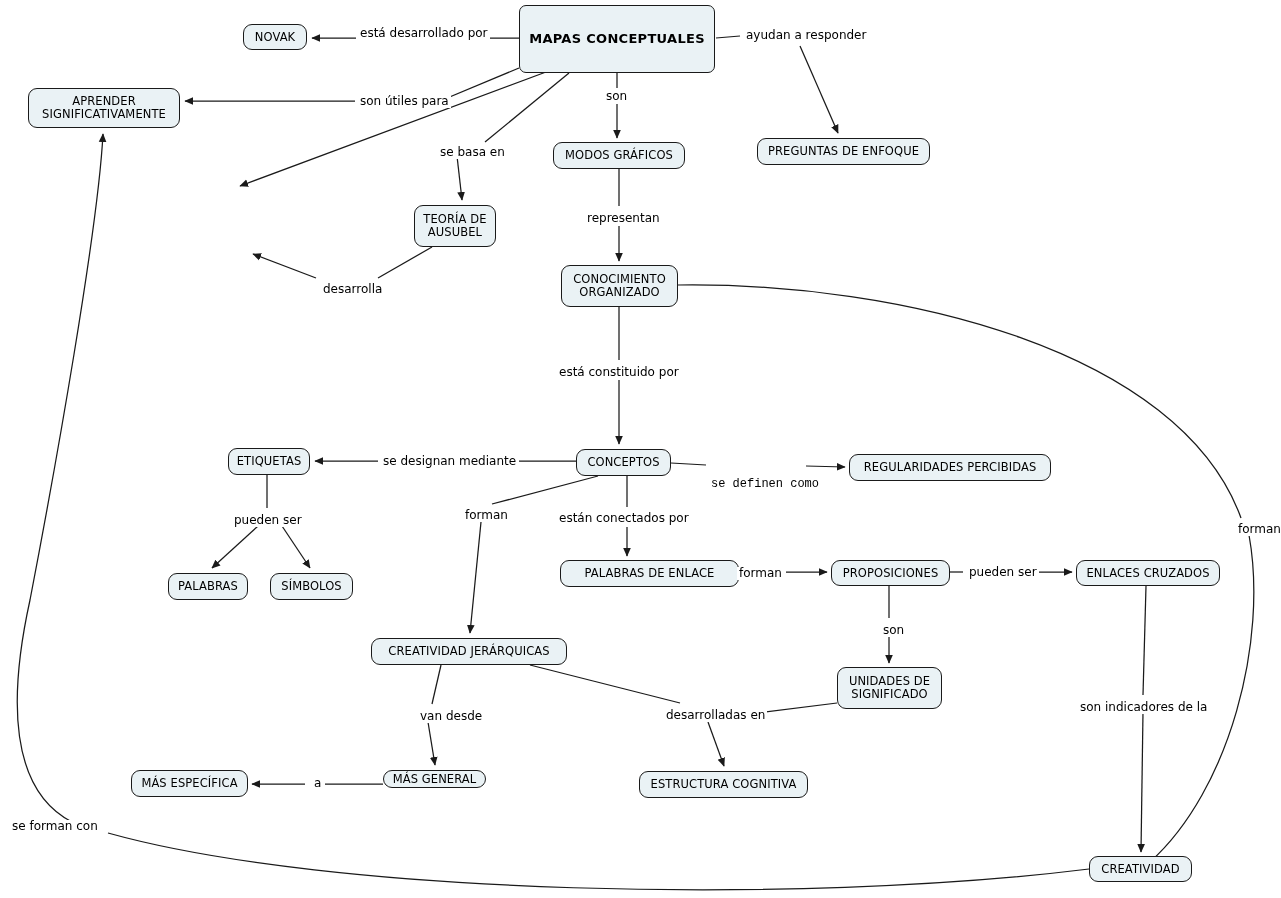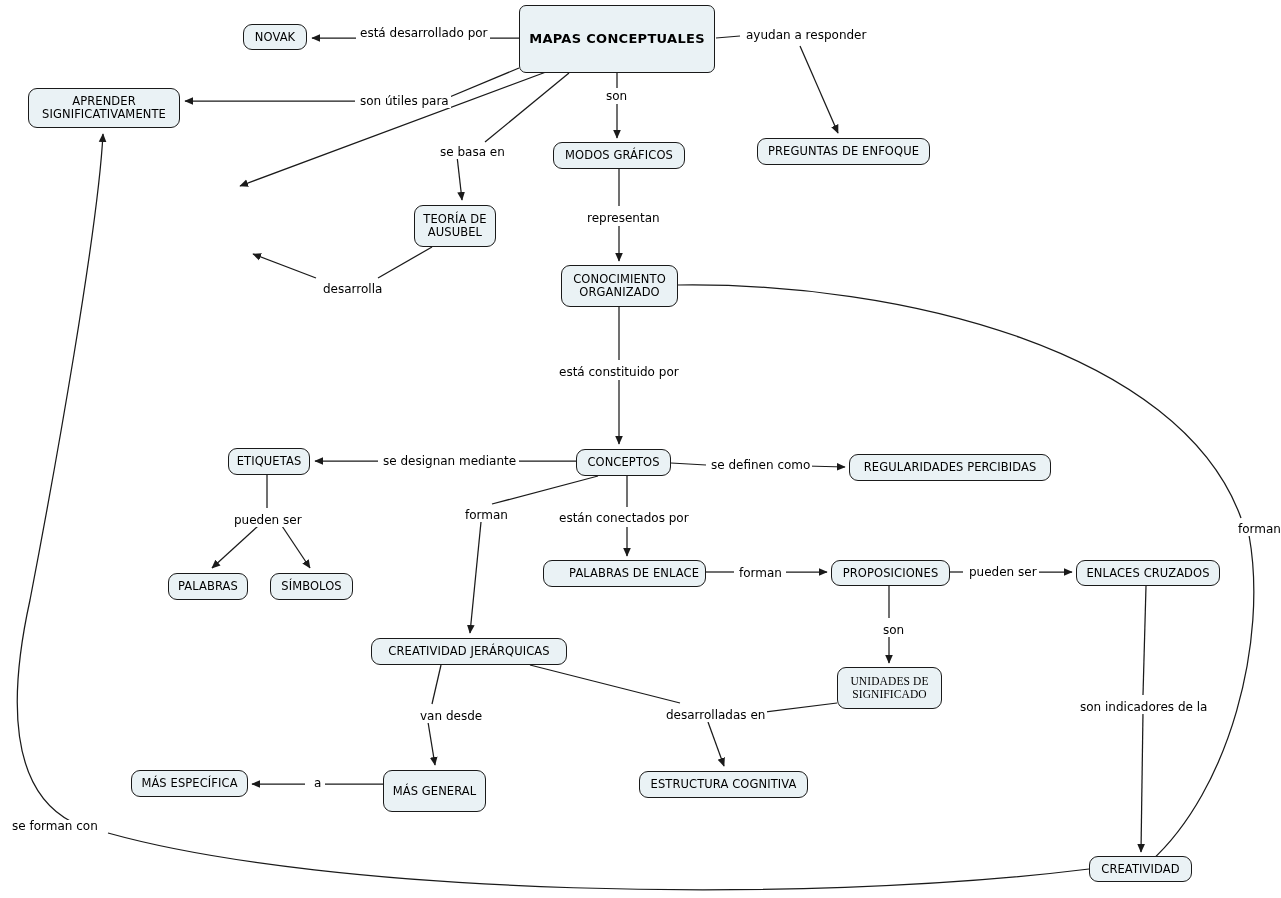--- a/index.html
+++ b/index.html
@@ -173,58 +173,58 @@
     </div>
   <div class="node" style="left:849px;top:454px;width:202px;height:27px;">
       <span>REGULARIDADES PERCIBIDAS</span>
     </div>
   <div class="node" style="left:168px;top:573px;width:80px;height:27px;">
       <span>PALABRAS</span>
     </div>
   <div class="node" style="left:270px;top:573px;width:83px;height:27px;">
       <span>SÍMBOLOS</span>
     </div>
-  <div class="node" style="left:543px;top:560px;width:163px;height:27px;justify-content:flex-end;">
+  <div class="node" style="left:560px;top:560px;width:179px;height:27px;">
       <span>PALABRAS DE ENLACE</span>
     </div>
   <div class="node" style="left:831px;top:560px;width:119px;height:26px;">
       <span>PROPOSICIONES</span>
     </div>
   <div class="node" style="left:1076px;top:560px;width:144px;height:26px;">
       <span>ENLACES CRUZADOS</span>
     </div>
   <div class="node" style="left:371px;top:638px;width:196px;height:27px;">
       <span>CREATIVIDAD JERÁRQUICAS</span>
     </div>
-  <div class="node" style="left:837px;top:667px;width:105px;height:42px;font-family:Liberation Serif, serif;">
+  <div class="node" style="left:837px;top:667px;width:105px;height:42px;">
       <span>UNIDADES DE SIGNIFICADO</span>
     </div>
   <div class="node" style="left:131px;top:770px;width:117px;height:27px;">
       <span>MÁS ESPECÍFICA</span>
     </div>
-  <div class="node" style="left:383px;top:770px;width:103px;height:42px;">
+  <div class="node" style="left:383px;top:770px;width:103px;height:18px;">
       <span>MÁS GENERAL</span>
     </div>
   <div class="node" style="left:639px;top:771px;width:169px;height:27px;">
       <span>ESTRUCTURA COGNITIVA</span>
     </div>
   <div class="node" style="left:1089px;top:856px;width:103px;height:26px;">
       <span>CREATIVIDAD</span>
     </div>
 
   <div class="linklabel" style="left:358px;top:27px;">está desarrollado por</div>
   <div class="linklabel" style="left:744px;top:29px;">ayudan a responder</div>
   <div class="linklabel" style="left:358px;top:95px;">son útiles para</div>
   <div class="linklabel" style="left:604px;top:90px;">son</div>
   <div class="linklabel" style="left:438px;top:146px;">se basa en</div>
   <div class="linklabel" style="left:585px;top:212px;">representan</div>
   <div class="linklabel" style="left:321px;top:283px;">desarrolla</div>
   <div class="linklabel" style="left:557px;top:366px;">está constituido por</div>
   <div class="linklabel" style="left:381px;top:455px;">se designan mediante</div>
-  <div class="linklabel" style="left:709px;top:459px;">se definen como</div>
+  <div class="linklabel" style="left:709px;top:478px;font-family:Liberation Mono, monospace;">se definen como</div>
   <div class="linklabel" style="left:463px;top:509px;">forman</div>
   <div class="linklabel" style="left:557px;top:512px;">están conectados por</div>
   <div class="linklabel" style="left:232px;top:514px;">pueden ser</div>
   <div class="linklabel" style="left:737px;top:567px;">forman</div>
   <div class="linklabel" style="left:967px;top:566px;">pueden ser</div>
   <div class="linklabel" style="left:1236px;top:523px;">forman</div>
   <div class="linklabel" style="left:881px;top:624px;">son</div>
   <div class="linklabel" style="left:418px;top:710px;">van desde</div>
   <div class="linklabel" style="left:664px;top:709px;">desarrolladas en</div>
   <div class="linklabel" style="left:1078px;top:701px;">son indicadores de la</div>

